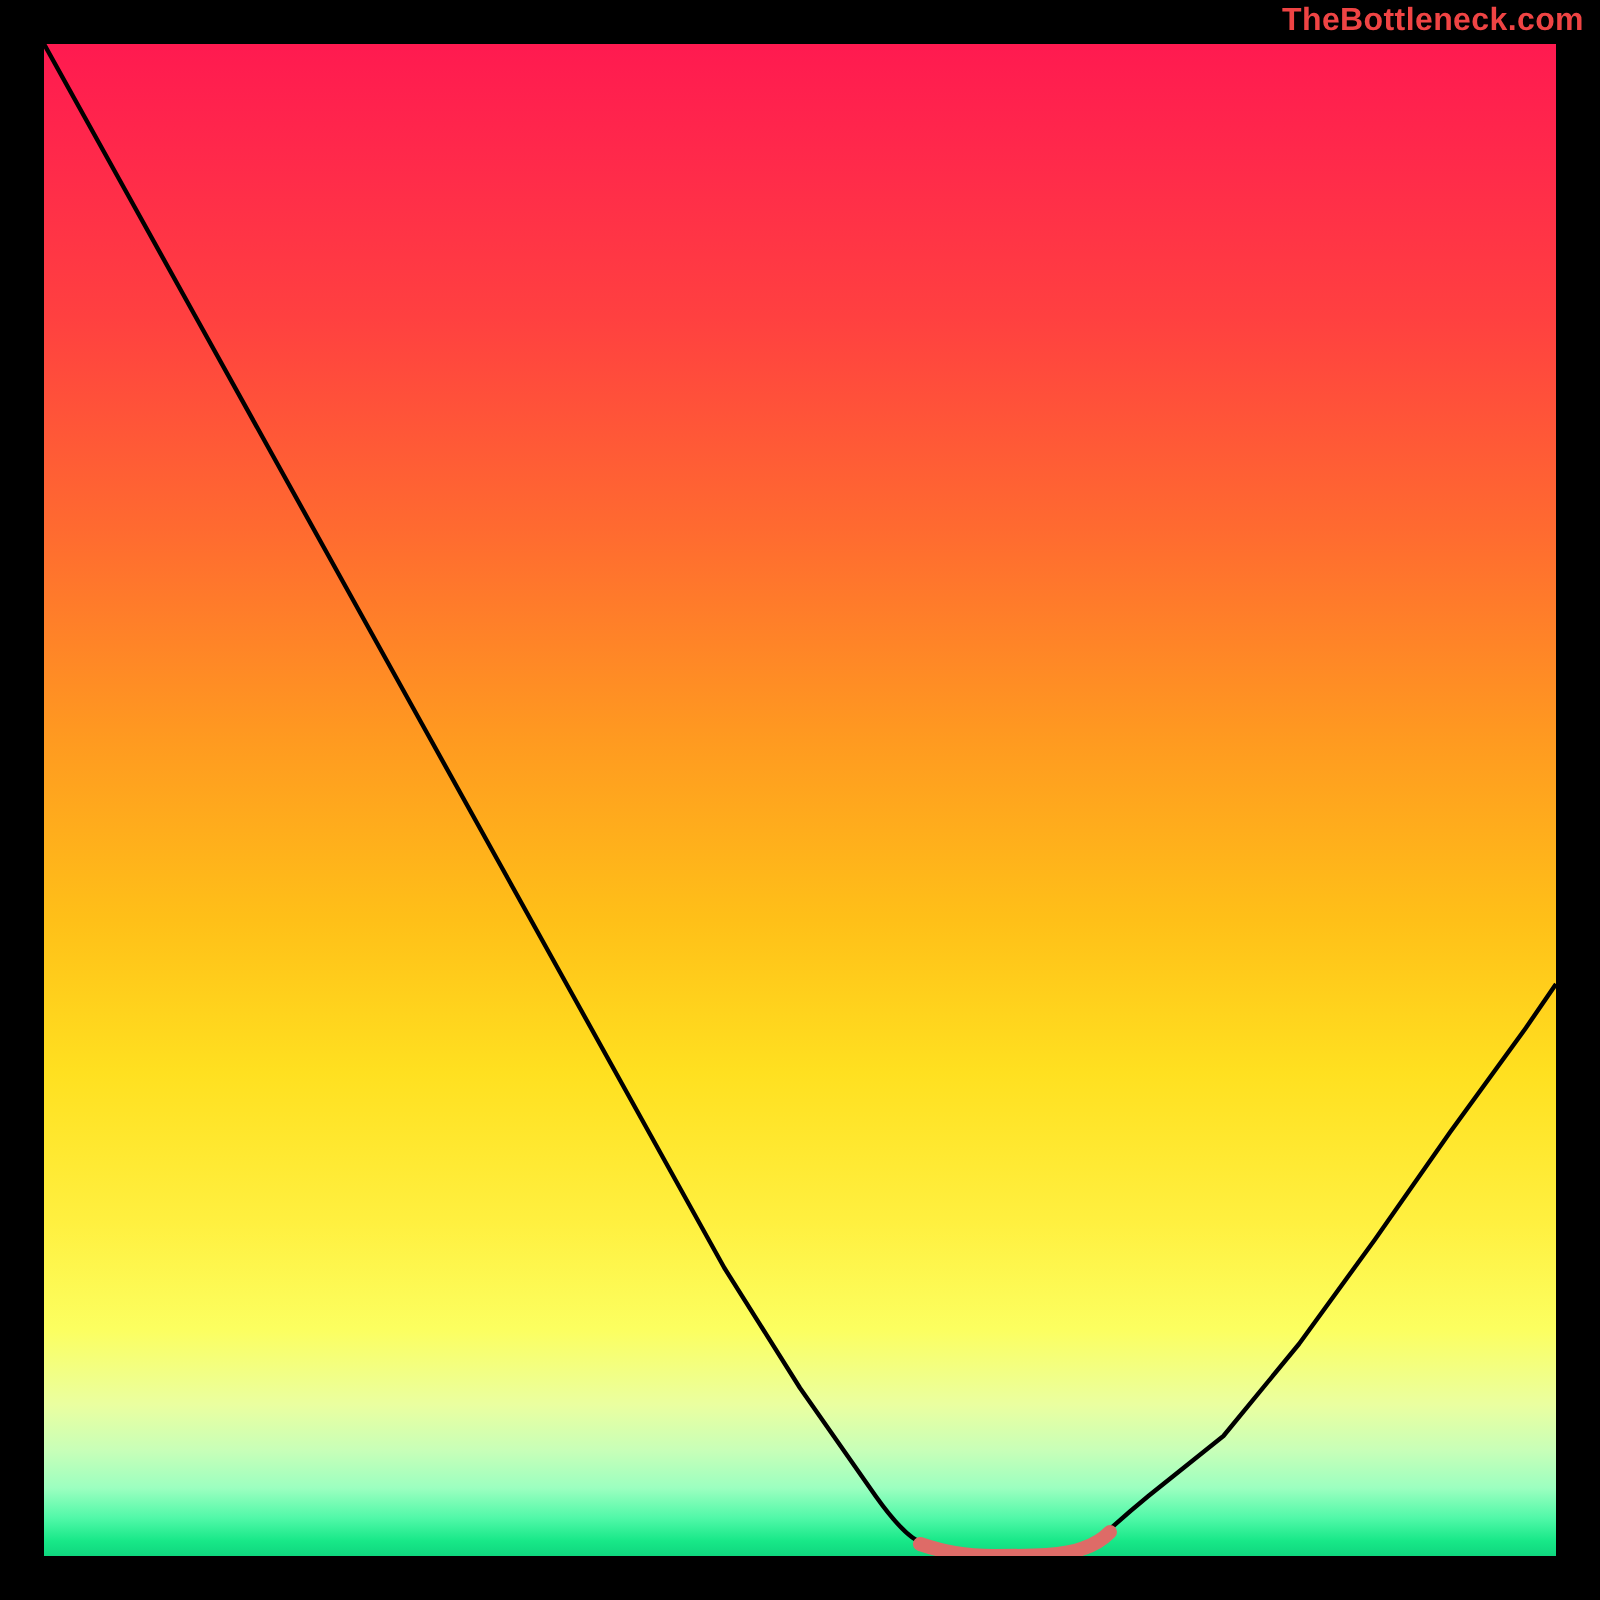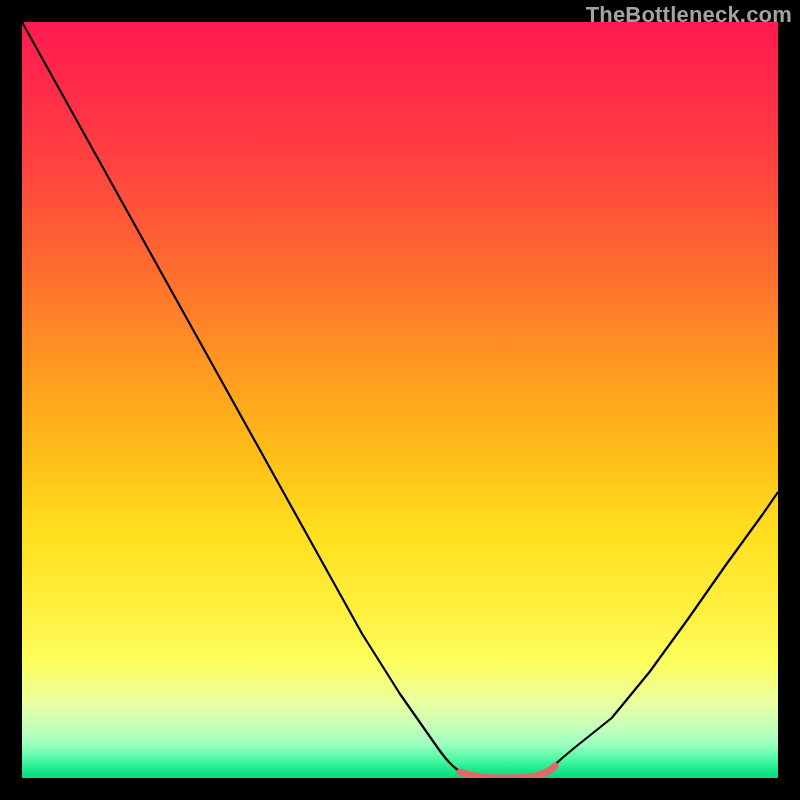--- a/index.html
+++ b/index.html
@@ -38,23 +38,23 @@
       #9cffc0 95.5%,
       #50f8a8 97.5%,
       #18e888 99%,
       #0fd67e 100%
     );
   }
   .watermark {
     position: absolute;
     top: 2px;
     right: 8px;
-    font-size: 22px;
+    font-size: 16px;
     font-weight: 600;
-    color: #a3a3a3;
+    color: #ef4444;
     letter-spacing: 0.2px;
     user-select: none;
   }
   svg.curve {
     position: absolute;
     left: 0;
     top: 0;
     width: 756px;
     height: 756px;
   }

